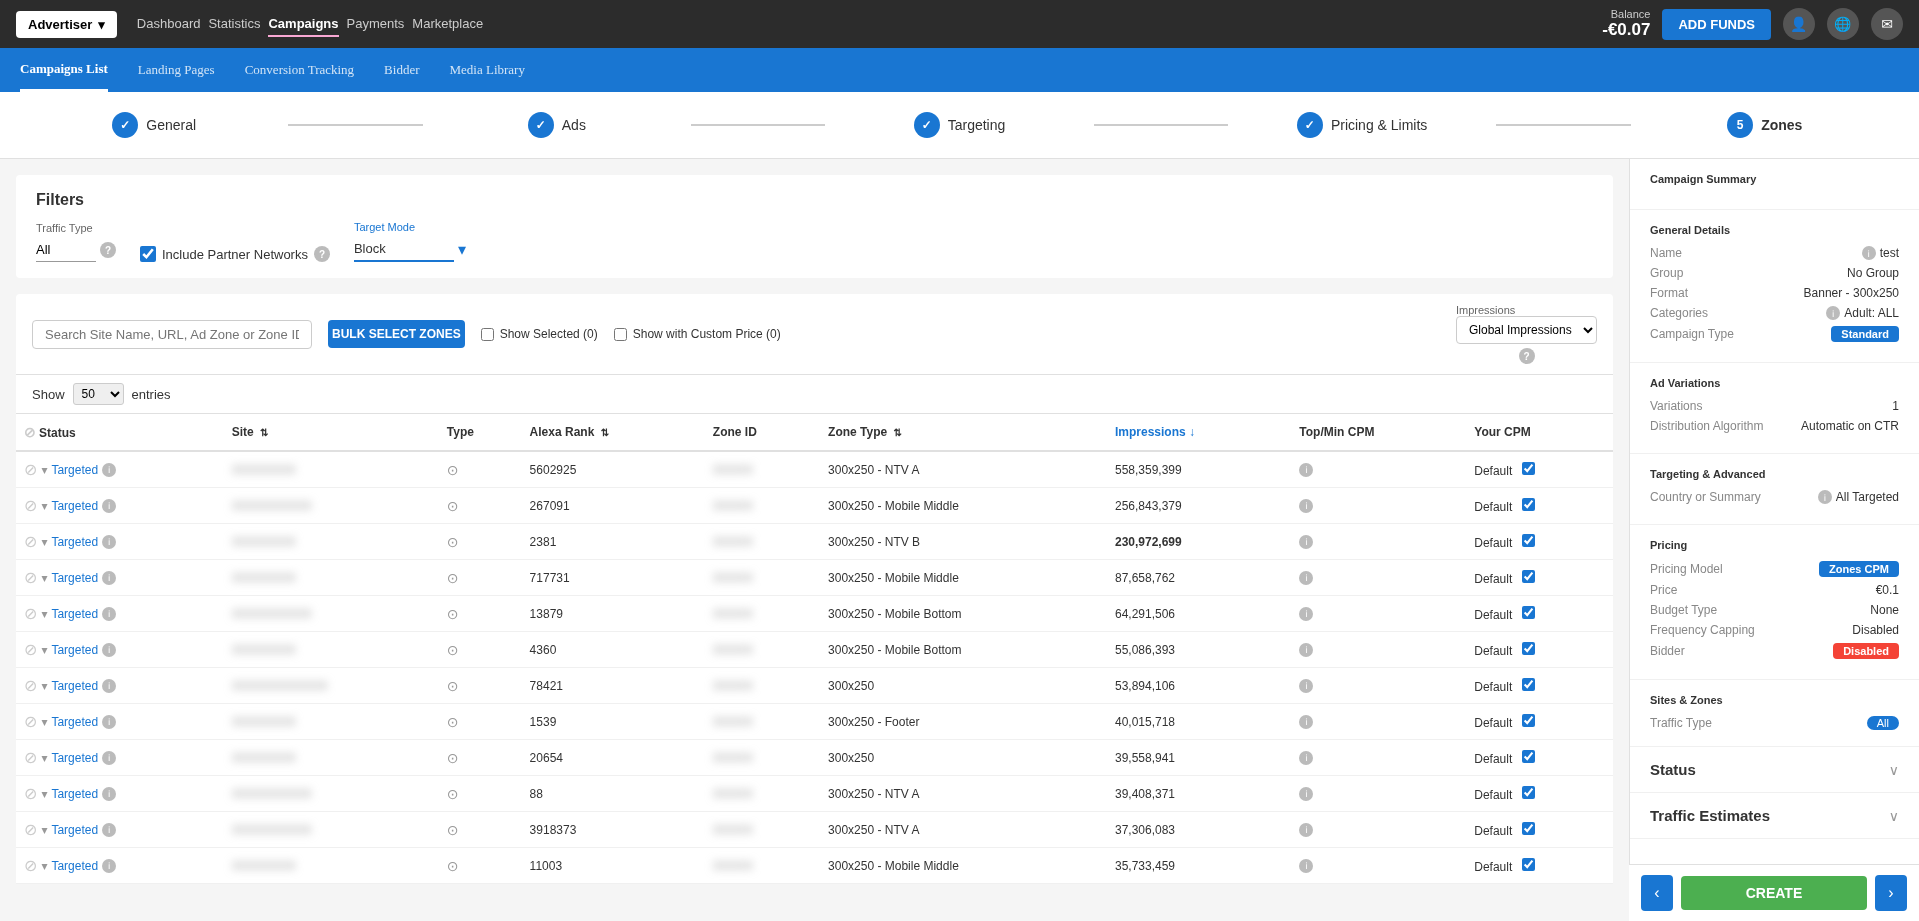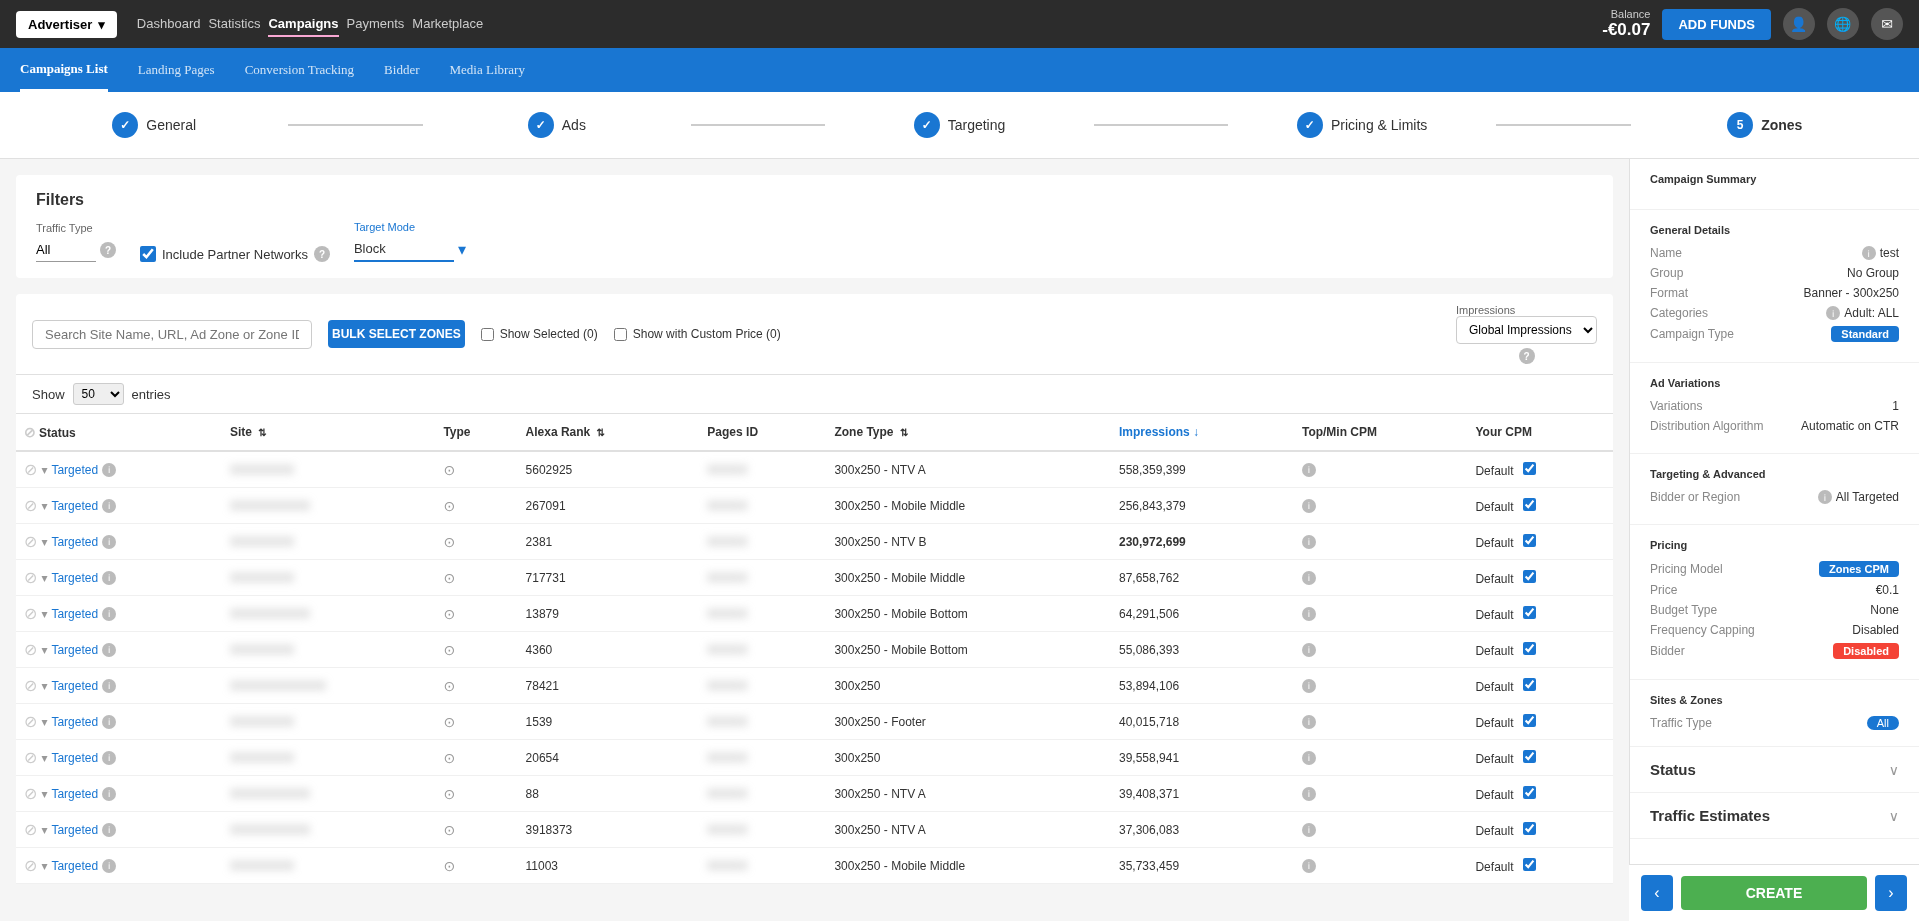--- a/index.html
+++ b/index.html
@@ -470,21 +470,21 @@
 
       <table class="data-table">
         <thead>
           <tr>
             <th>
               <span style="color:#ccc;font-size:14px;">⊘</span> Status
             </th>
             <th>Site <span class="sort-arrow">⇅</span></th>
             <th>Type</th>
             <th>Alexa Rank <span class="sort-arrow">⇅</span></th>
-            <th>Pages ID</th>
+            <th>Zone ID</th>
             <th>Zone Type <span class="sort-arrow">⇅</span></th>
             <th style="color:#1976d2;">Impressions ↓</th>
             <th>Top/Min CPM</th>
             <th>Your CPM</th>
           </tr>
         </thead>
         <tbody id="table-body">
         <tr>
     <td>
       <div class="status-cell">
@@ -882,21 +882,21 @@
         </div>
         <div class="sidebar-row">
           <span class="sidebar-key">Distribution Algorithm</span>
           <span class="sidebar-val">Automatic on CTR</span>
         </div>
       </div>
 
       <div class="sidebar-section">
         <div class="sidebar-section-title">Targeting &amp; Advanced</div>
         <div class="sidebar-row">
-          <span class="sidebar-key">Bidder or Region</span>
+          <span class="sidebar-key">Country or Summary</span>
           <span class="sidebar-val info">
             <span class="info-icon">ℹ</span>
             <span>All Targeted</span>
           </span>
         </div>
       </div>
 
       <div class="sidebar-section">
         <div class="sidebar-section-title">Pricing</div>
         <div class="sidebar-row">

